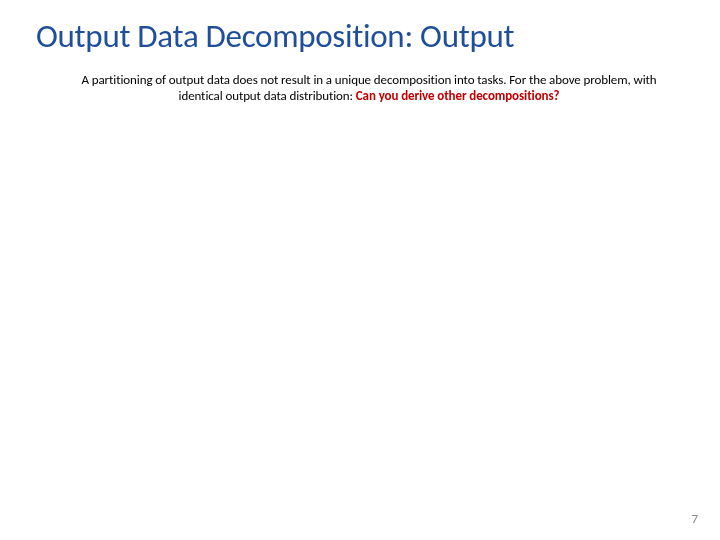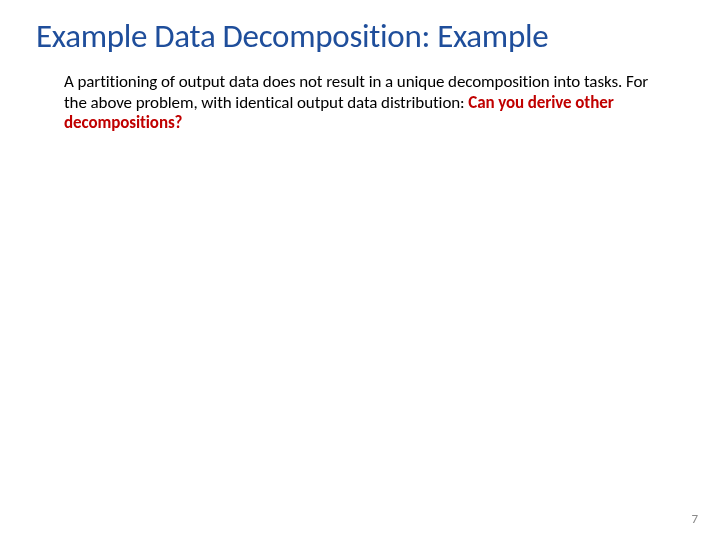--- a/index.html
+++ b/index.html
@@ -27,42 +27,43 @@
       color: #1f4e9b;
       letter-spacing: -0.3px;
       line-height: 1.15;
       margin-bottom: 16px;
     }
     .body {
       padding-left: 28px;
       padding-right: 10px;
     }
     .body-text {
-      font-size: 17px;
+      font-size: 13px;
       color: #000000;
       line-height: 1.22;
       letter-spacing: -0.1px;
+      text-align: center;
     }
     .highlight {
       color: #c00000;
       font-weight: 700;
     }
     .page-num {
       position: absolute;
       bottom: 14px;
       right: 22px;
       font-size: 13px;
       color: #8a8a8a;
     }
   </style>
 </head>
 <body>
 
 <div class="slide">
-  <h1 class="title">Example Data Decomposition: Example</h1>
+  <h1 class="title">Output Data Decomposition: Output</h1>
   <div class="body">
     <p class="body-text">
       <span>A partitioning of output data does not result in a unique decomposition</span>
       <span>into tasks. For the above problem, with identical output data distribution:</span>
       <span class="highlight">Can you derive other decompositions?</span>
     </p>
   </div>
   <div class="page-num">7</div>
 </div>
 

